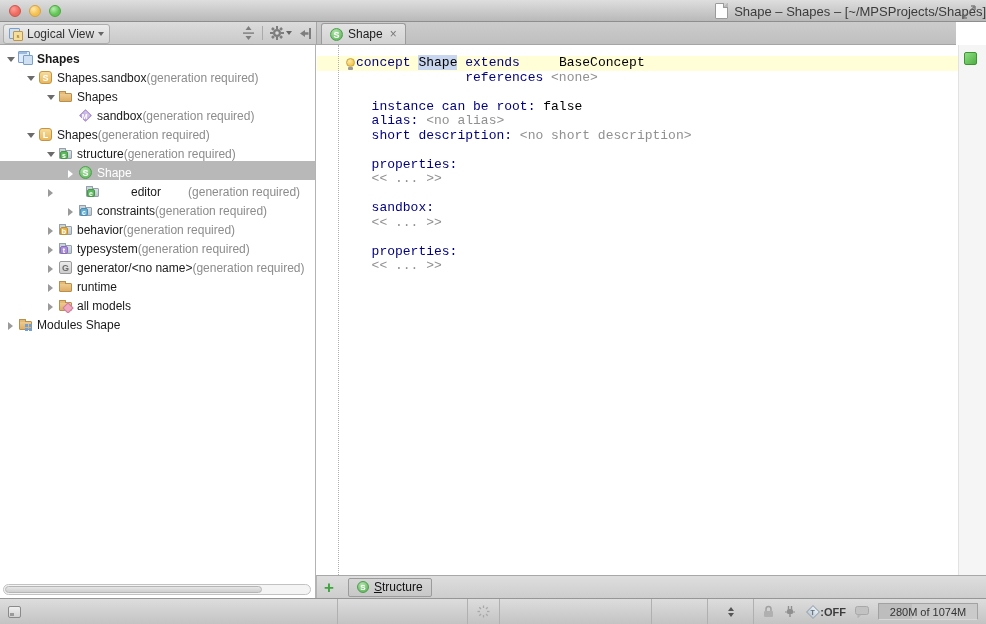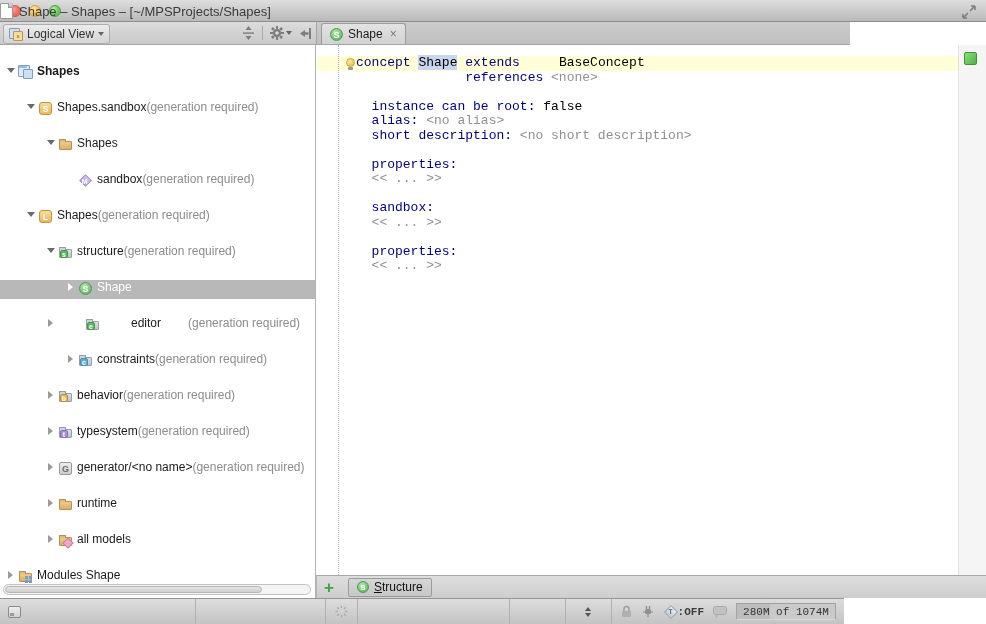--- a/index.html
+++ b/index.html
@@ -6,28 +6,28 @@
   #app{position:relative;width:986px;height:624px;overflow:hidden;
        font-family:"Liberation Sans",sans-serif;background:#fff;
        -webkit-font-smoothing:antialiased;}
   
   #titlebar{position:absolute;left:0;top:0;width:986px;height:22px;
     background:linear-gradient(#dedede,#b9b9b9);border-bottom:1px solid #8e8e8e;box-sizing:border-box;}
   .tl{position:absolute;top:5px;width:12px;height:12px;border-radius:50%;box-sizing:border-box;}
   .tl.red{left:9px;background:radial-gradient(circle at 35% 30%,#ff9d95,#ec6a5e 60%);border:1px solid #d0524a;}
   .tl.yellow{left:29px;background:radial-gradient(circle at 35% 30%,#ffe9a8,#f5bf4f 60%);border:1px solid #d6a243;}
   .tl.green{left:49px;background:radial-gradient(circle at 35% 30%,#b6efae,#61c454 60%);border:1px solid #4ca73e;}
-  #title{position:absolute;left:0;right:0;top:3px;text-align:left;font-size:13px;color:#3b3b3b;}
+  #title{position:absolute;left:0;right:0;top:3px;text-align:right;font-size:13px;color:#3b3b3b;}
   .doc-icon{display:inline-block;width:11px;height:14px;background:#fdfdfd;border:1px solid #9a9a9a;
     border-radius:1px;vertical-align:-3px;margin-right:6px;position:relative;}
   .doc-icon::before{content:"";position:absolute;right:-1px;top:-1px;width:4px;height:4px;
     background:linear-gradient(135deg,#cfcfcf 50%,#b9b9b9 50%);border-left:1px solid #9a9a9a;border-bottom:1px solid #9a9a9a;}
   #fullscreen{position:absolute;right:10px;top:5px;width:14px;height:14px;opacity:.75;}
   
-  #toolband{position:absolute;left:0;top:22px;width:850px;height:23px;box-sizing:border-box;}
+  #toolband{position:absolute;left:0;top:22px;width:956px;height:23px;box-sizing:border-box;}
   #panelheader{position:absolute;left:0;top:0;width:316px;height:23px;
     background:linear-gradient(#dcdcdc,#c9c9c9);border-bottom:1px solid #a5a5a5;box-sizing:border-box;}
   #viewswitcher{position:absolute;left:3px;top:2px;height:18px;display:flex;align-items:center;
     padding:0 5px;border:1px solid #adadad;border-radius:3px;background:linear-gradient(#ececec,#d5d5d5);}
   #viewswitcher .lbl{font-size:12px;color:#333;margin:0 4px;}
   .caret{width:0;height:0;border-left:3.5px solid transparent;border-right:3.5px solid transparent;border-top:4px solid #666;}
   .lv-icon{position:relative;width:14px;height:13px;display:inline-block;}
   .lv-icon .b1{position:absolute;left:0;top:0;width:9px;height:9px;background:#cfe0f2;border:1px solid #7ba0c8;border-radius:1px;}
   .lv-icon .b2{position:absolute;right:0;bottom:0;width:8px;height:8px;background:#f5dd9b;border:1px solid #c0954a;border-radius:1px;
     font-size:6px;line-height:8px;text-align:center;color:#8a6420;}
@@ -41,21 +41,21 @@
     border-radius:3px 3px 0 0;box-sizing:border-box;}
   #editor-tab .lbl{font-size:12px;color:#1c1c1c;}
   #editor-tab .close{font-size:12px;color:#777;line-height:12px;margin-left:2px;cursor:default;}
   .circle-s{display:inline-block;width:13px;height:13px;border-radius:50%;
     background:radial-gradient(circle at 40% 30%,#b4e6ae,#6dbd6b 70%);border:1px solid #4e9d4e;
     color:#fff;font-size:9px;font-weight:bold;line-height:13px;text-align:center;box-sizing:border-box;}
   
   #leftpanel{position:absolute;left:0;top:45px;width:316px;height:553px;background:#fff;
     border-right:1px solid #b3b3b3;box-sizing:border-box;overflow:hidden;}
   #tree{position:absolute;left:0;top:2px;right:0;}
-  .trow{height:19px;display:flex;align-items:flex-start;white-space:nowrap;overflow:hidden;font-size:12px;color:#1a1a1a;margin-top:17px;}
+  .trow{height:19px;display:flex;align-items:flex-end;white-space:nowrap;overflow:hidden;font-size:12px;color:#1a1a1a;}
   .trow.sel{background:#b8b8b8;color:#fff;}
   .arrbox{width:13px;height:13px;flex:0 0 13px;display:flex;align-items:center;justify-content:center;}
   .arr-down{width:0;height:0;border-left:4px solid transparent;border-right:4px solid transparent;border-top:5px solid #6b6b6b;}
   .arr-right{width:0;height:0;border-top:4px solid transparent;border-bottom:4px solid transparent;border-left:5px solid #9a9a9a;}
   .trow.sel .arr-right{border-left-color:#fff;}
   .ticon{width:17px;flex:0 0 17px;display:flex;align-items:center;justify-content:center;position:relative;height:16px;}
   .tlabel{margin-left:3px;}
   .tlabel.bold{font-weight:bold;}
   .tsuffix{color:#8c8c8c;margin-left:0px;}
   
@@ -116,22 +116,22 @@
   
   #bottomstrip{position:absolute;left:316px;top:575px;right:0;height:23px;
     background:linear-gradient(#dedede,#cdcdcd);border-top:1px solid #a8a8a8;border-left:1px solid #b3b3b3;
     box-sizing:border-box;display:flex;align-items:center;}
   #addtab{color:#3fa33f;font-size:17px;font-weight:bold;line-height:17px;margin:0 6px 0 7px;cursor:default;}
   #structuretab{display:flex;align-items:center;gap:5px;height:19px;padding:0 8px;margin-left:8px;
     background:linear-gradient(#d6d6d6,#c7c7c7);border:1px solid #9b9b9b;border-radius:2px;box-sizing:border-box;}
   #structuretab .lbl{font-size:12px;color:#111;}
   #structuretab .circle-s{width:12px;height:12px;line-height:12px;font-size:8px;}
   
-  #statusbar{position:absolute;left:0;top:598px;width:844px;height:26px;box-sizing:border-box;
-    background:linear-gradient(#dddddd,#c3c3c3);border-top:1px solid #969696;display:flex;align-items:stretch;font-family:Liberation Mono, monospace;}
+  #statusbar{position:absolute;left:0;top:598px;width:986px;height:26px;box-sizing:border-box;
+    background:linear-gradient(#dddddd,#c3c3c3);border-top:1px solid #969696;display:flex;align-items:stretch;}
   .sb-sec{display:flex;align-items:center;justify-content:center;border-left:1px solid #b0b0b0;box-sizing:border-box;}
   .sb-first{flex:1;border-left:none;justify-content:flex-start;padding-left:8px;}
   #togglebars{width:13px;height:12px;border:1px solid #8a8a8a;border-radius:2px;
     background:linear-gradient(#efefef,#d2d2d2);position:relative;box-sizing:border-box;}
   #togglebars::before{content:"";position:absolute;left:1px;bottom:1px;width:4px;height:3px;background:#9a9a9a;}
   .updown{display:flex;flex-direction:column;gap:2px;align-items:center;}
   .updown .u{width:0;height:0;border-left:3.5px solid transparent;border-right:3.5px solid transparent;border-bottom:4px solid #555;}
   .updown .d{width:0;height:0;border-left:3.5px solid transparent;border-right:3.5px solid transparent;border-top:4px solid #555;}
   #sb-icons{gap:9px;padding:0 9px;}
   .tdiamond{width:10px;height:10px;transform:rotate(45deg);background:linear-gradient(#e8eef4,#c3ccd6);

